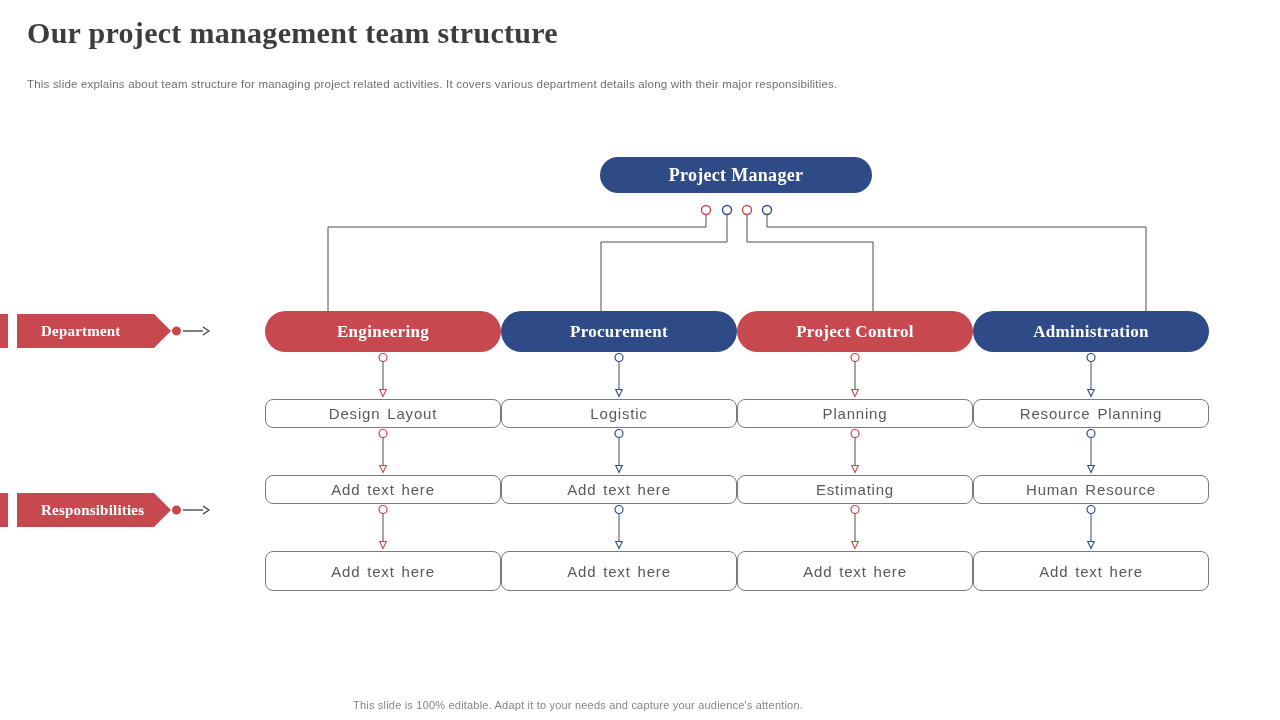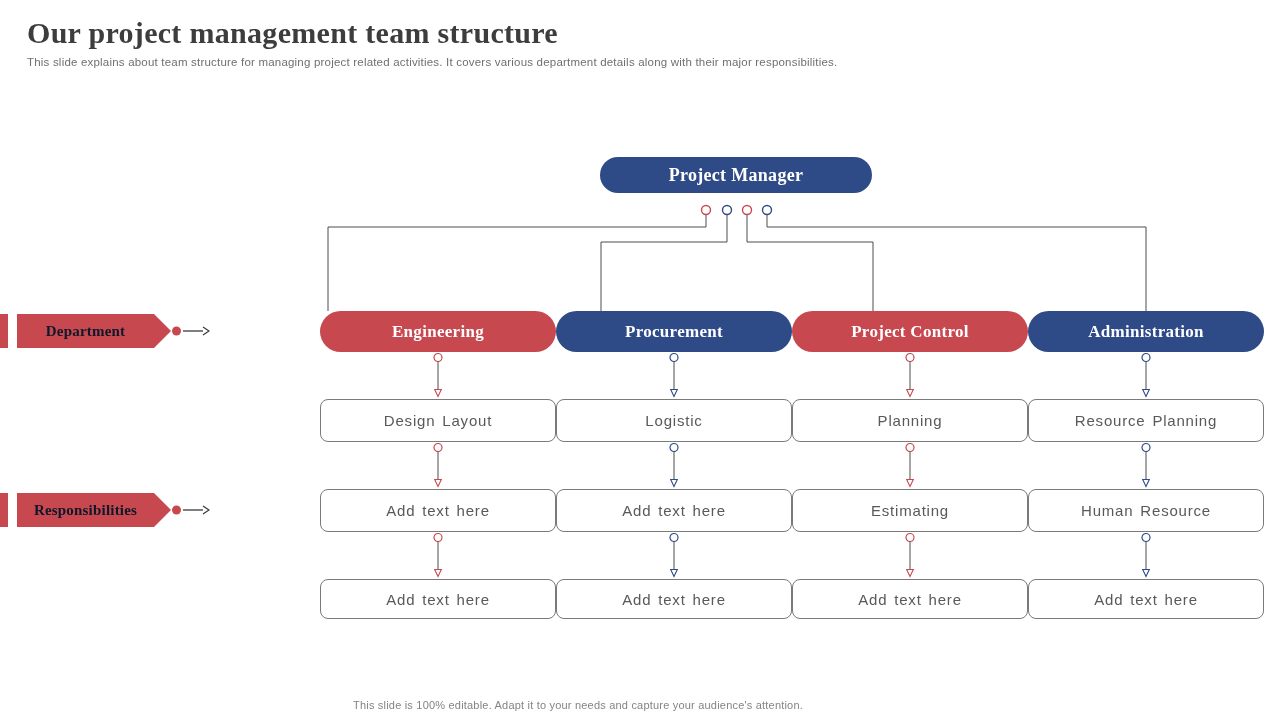--- a/index.html
+++ b/index.html
@@ -2,53 +2,53 @@
 <html><head>
 <meta charset="utf-8">
 <style>
   html,body{margin:0;padding:0;background:#fff;}
   .slide{position:relative;width:1280px;height:720px;background:#ffffff;overflow:hidden;
          font-family:"Liberation Sans","DejaVu Sans",sans-serif;}
 
   
   .title{position:absolute;left:27px;top:16px;margin:0;font-family:"Liberation Serif","DejaVu Serif",serif;
          font-weight:700;font-size:30px;color:#3d3d3d;letter-spacing:.3px;}
-  .subtitle{position:absolute;left:27px;top:56px;margin:0;font-size:11.5px;color:#6f6f6f;letter-spacing:.2px;}
+  .subtitle{position:absolute;left:27px;top:78px;margin:0;font-size:11.5px;color:#6f6f6f;letter-spacing:.2px;}
 
   
   .pm-pill{position:absolute;left:600px;top:157px;width:272px;height:36px;border-radius:21px;
            background:#2E4A87;display:flex;align-items:center;justify-content:center;}
   .pm-pill span{color:#fff;font-family:"Liberation Serif","DejaVu Serif",serif;font-weight:700;font-size:18px;letter-spacing:.3px;}
 
   
   .rails{position:absolute;left:0;top:0;width:1280px;height:720px;pointer-events:none;}
   .rails polyline{fill:none;stroke:#4d4d4d;stroke-width:1;}
   .pm-dot{fill:#ffffff;stroke-width:1.4;}
 
   
-  .columns{position:absolute;left:210px;top:311px;width:1054px;display:flex;justify-content:flex-end;}
+  .columns{position:absolute;left:210px;top:311px;width:1054px;display:flex;justify-content:center;}
   .column{width:236px;display:flex;flex-direction:column;align-items:center;}
   .dept-pill{width:236px;height:41px;border-radius:20.5px;display:flex;align-items:center;justify-content:center;}
   .dept-pill .pill-label{color:#fff;font-family:"Liberation Serif","DejaVu Serif",serif;font-weight:700;font-size:17px;letter-spacing:.3px;}
   .vconn{display:block;width:12px;height:47px;}
   .c-dot{fill:#ffffff;stroke-width:1.2;}
   .c-line{stroke:#4d4d4d;stroke-width:1;}
   .c-arrow{fill:#ffffff;stroke-width:1.1;}
-  .resp-box{box-sizing:border-box;width:236px;height:43px;background:#fff;border:1px solid #7a7a7a;border-radius:8px;
+  .resp-box{box-sizing:border-box;width:236px;height:29px;background:#fff;border:1px solid #7a7a7a;border-radius:8px;
             display:flex;align-items:center;justify-content:center;}
   .column .resp-box:last-child{height:40px;}
   .resp-box span{color:#595959;font-size:15px;letter-spacing:.8px;word-spacing:2px;}
 
   
   .tag{position:absolute;left:0;width:215px;height:34px;}
   .tag-sliver{position:absolute;left:0;top:0;width:8px;height:34px;background:#C7494F;}
   .tag-banner{position:absolute;left:17px;top:0;width:154px;height:34px;background:#C7494F;display:flex;align-items:center;
               clip-path:polygon(0 0,137px 0,100% 50%,137px 100%,0 100%);}
-  .tag-banner span{display:block;width:137px;text-align:center;color:#0f172a;
-                   font-family:"Liberation Serif","DejaVu Serif",serif;font-weight:700;font-size:15px;letter-spacing:.2px;}
+  .tag-banner span{display:block;width:137px;color:#ffffff;
+                   font-family:"Liberation Serif","DejaVu Serif",serif;font-weight:700;font-size:15px;letter-spacing:.2px;padding-left:24px;}
   .tag-r .tag-banner span{font-size:15px;}
   .tag-dot{position:absolute;left:172px;top:50%;transform:translateY(-50%);width:9px;height:9px;border-radius:50%;background:#C7494F;}
   .tag-arrow{position:absolute;left:183px;top:50%;transform:translateY(-50%);}
   .tag-arrow line,.tag-arrow path{stroke:#3a3a3a;stroke-width:1.3;fill:none;}
 
   
   .footer{position:absolute;left:0;top:699px;width:1156px;margin:0;text-align:center;font-size:11px;color:#848484;letter-spacing:.2px;}
 </style>
 </head>
 <body>

